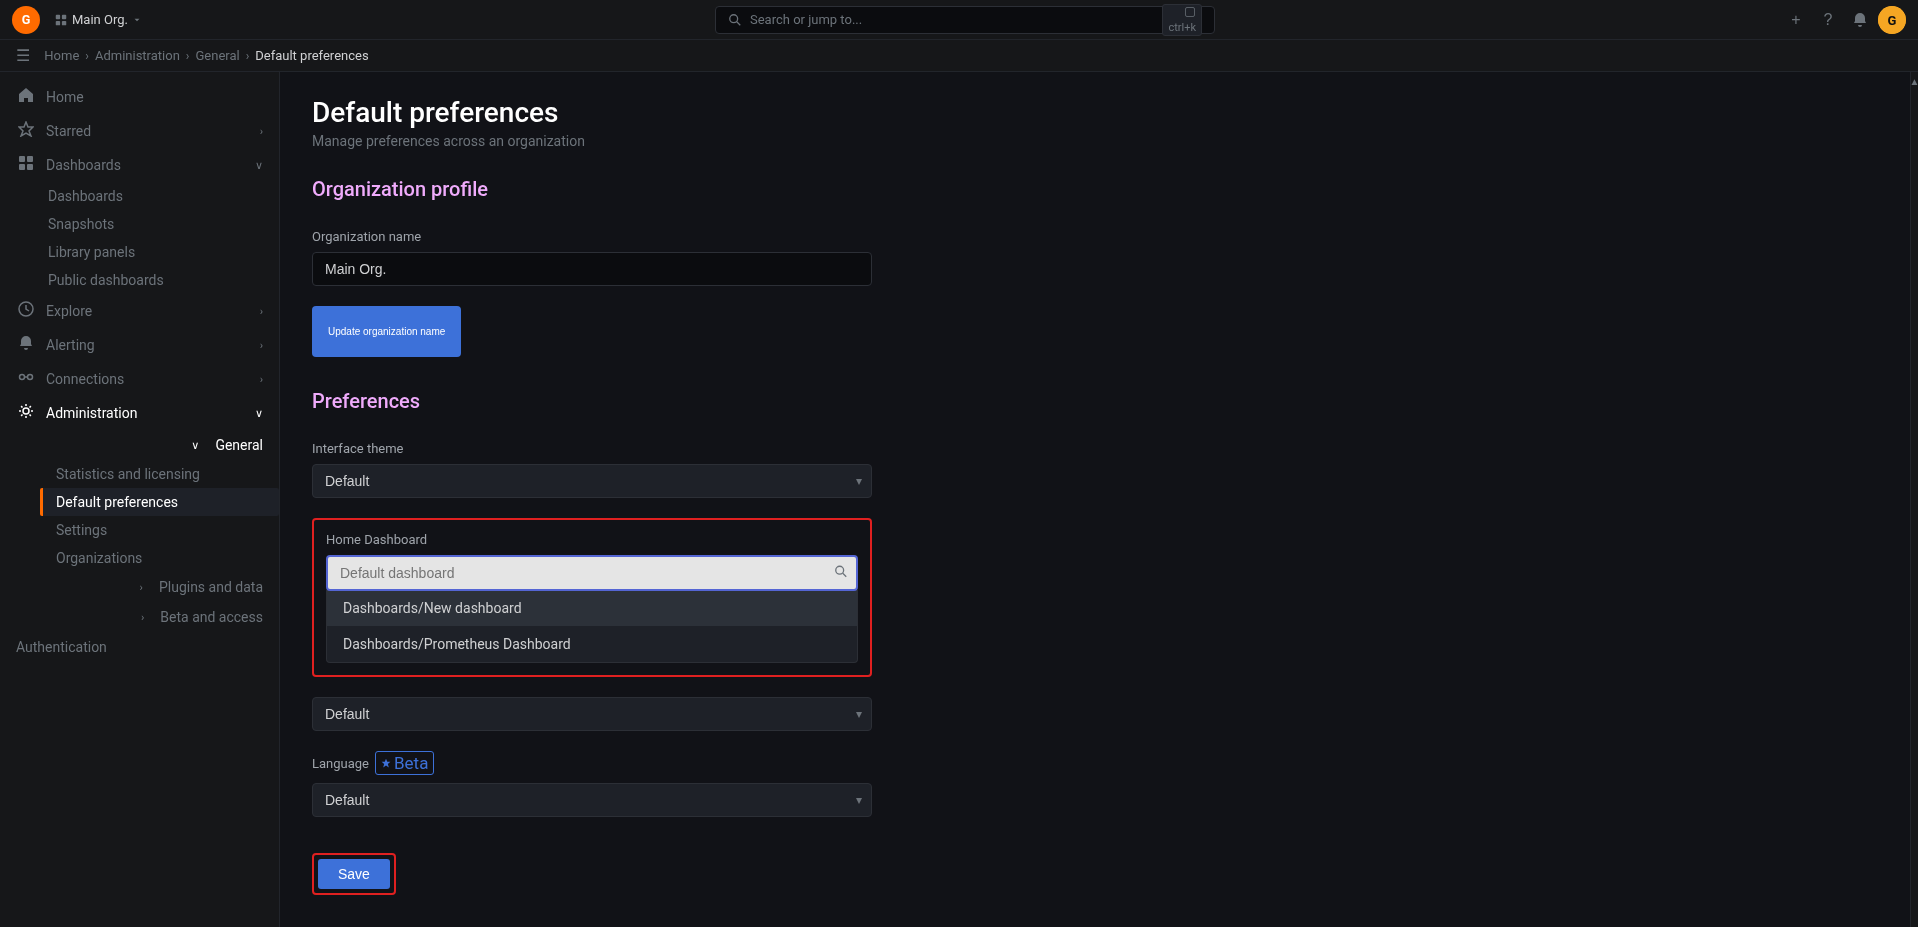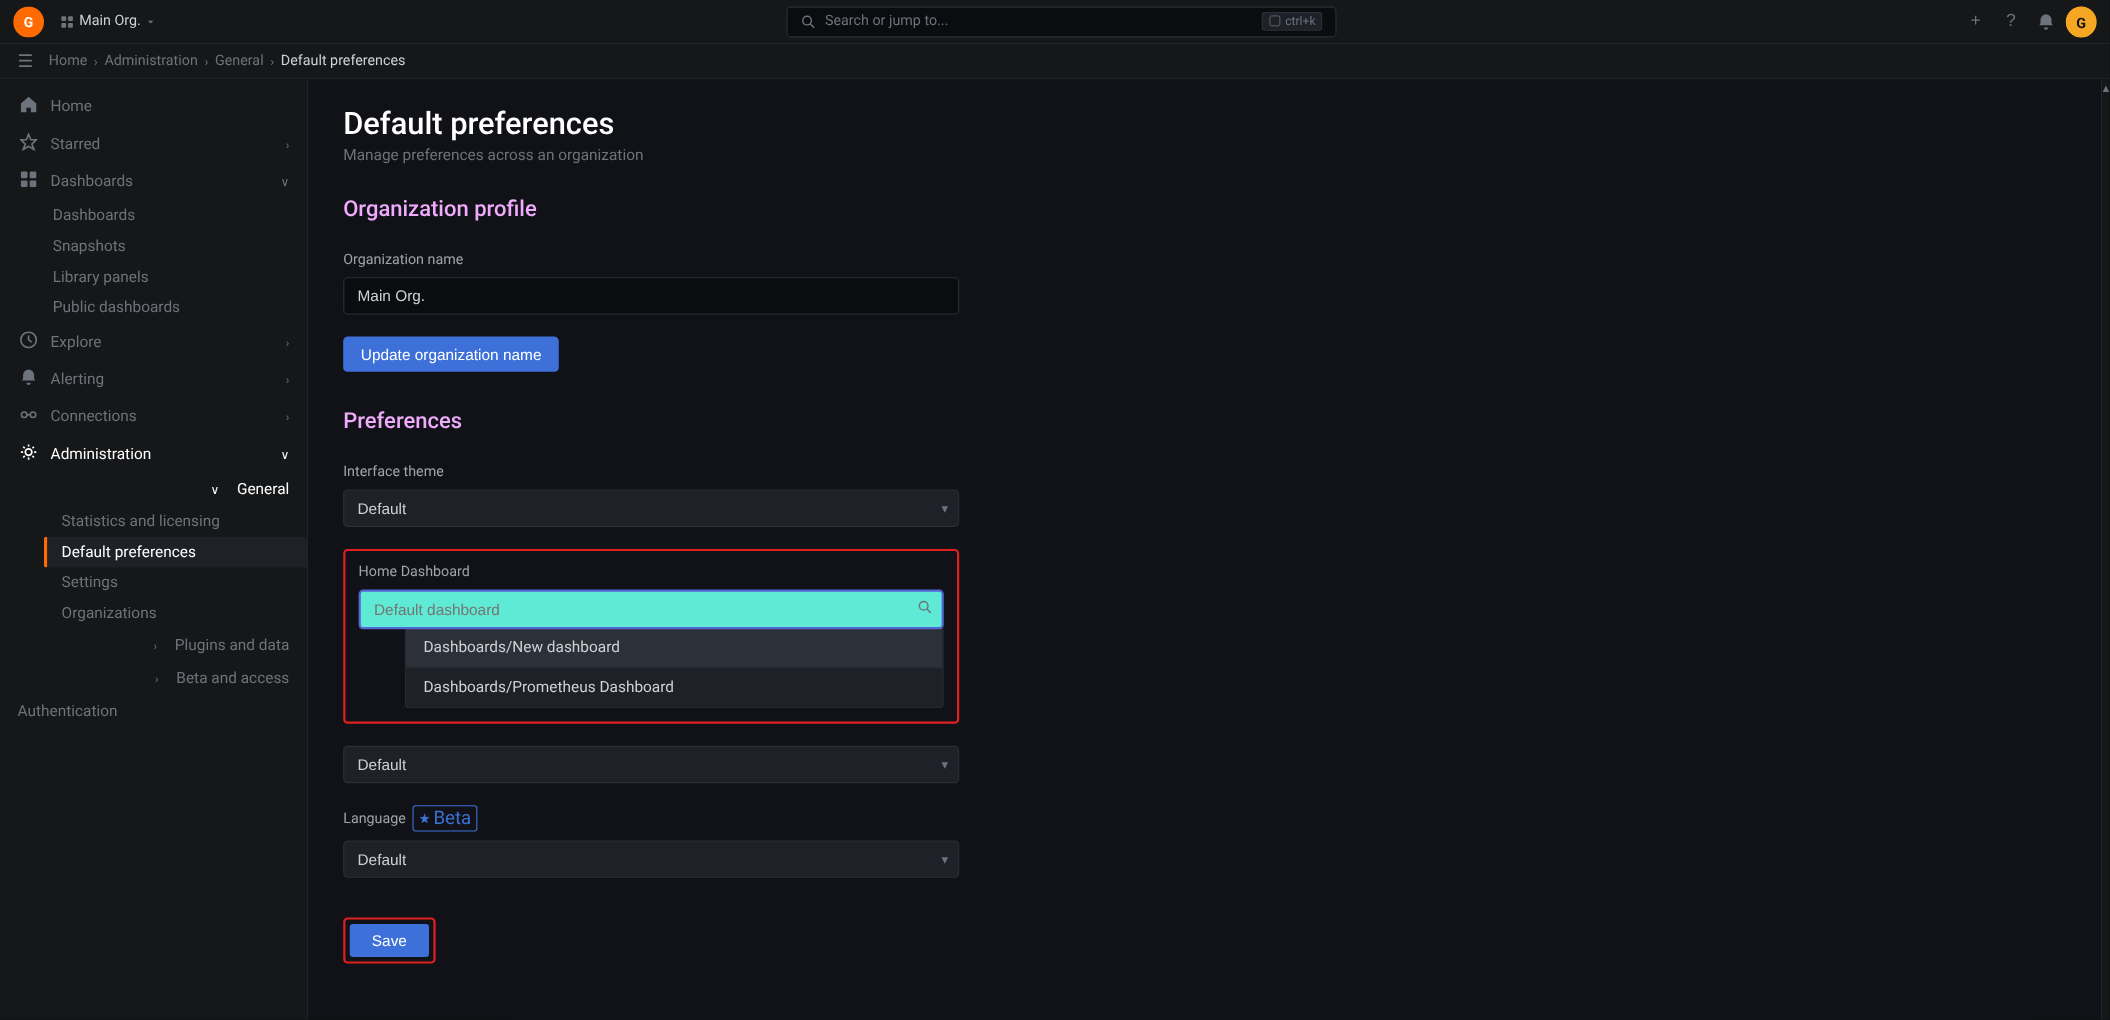--- a/index.html
+++ b/index.html
@@ -60,22 +60,23 @@
     }
     .search-box .kbd {
       margin-left: auto;
       background: #1e2128;
       border: 1px solid #2c2f36;
       border-radius: 3px;
       padding: 1px 5px;
       font-size: 11px;
       color: #6c737a;
       display: flex;
-      align-items: flex-start;
+      align-items: flex-end;
       gap: 3px;
+      flex-direction: column;
     }
     .topbar-actions {
       display: flex;
       align-items: center;
       gap: 4px;
     }
     .topbar-btn {
       width: 28px;
       height: 28px;
       border-radius: 4px;
@@ -237,22 +238,22 @@
       color: #d0d1d3;
       font-size: 14px;
       outline: none;
     }
 
     .btn-primary {
       background: #3d71d9;
       border: none;
       border-radius: 4px;
       color: #fff;
-      padding: 8px 16px;
-      font-size: 14px;
+      padding: 20px 16px;
+      font-size: 10px;
       cursor: pointer;
       font-weight: 500;
     }
 
     .preferences-section {
       margin-top: 12px;
     }
 
     .select-wrapper {
       position: relative;
@@ -287,21 +288,21 @@
       margin-bottom: 20px;
       border: 2px solid #e02020;
       border-radius: 4px;
       padding: 12px;
     }
     .home-dashboard-group .form-label {
       margin-bottom: 8px;
     }
     .dashboard-search-input {
       width: 100%;
-      background: #5eead4;
+      background: #e5e5e5;
       border: 2px solid #5465d4;
       border-radius: 4px;
       padding: 8px 36px 8px 12px;
       color: #6c737a;
       font-size: 14px;
       outline: none;
       position: relative;
     }
     .dashboard-search-wrapper {
       position: relative;
@@ -314,21 +315,20 @@
       color: #6c737a;
       font-size: 14px;
     }
     .dropdown-list {
       background: #1e2128;
       border: 1px solid #2c2f36;
       border-top: none;
       border-radius: 0 0 4px 4px;
       overflow: hidden;
       margin-top: -1px;
-      margin-left: 42px;
     }
     .dropdown-item {
       padding: 10px 16px;
       cursor: pointer;
       font-size: 14px;
       color: #d0d1d3;
     }
     .dropdown-item.highlighted { background: #2c3139; }
 
     .beta-badge {

